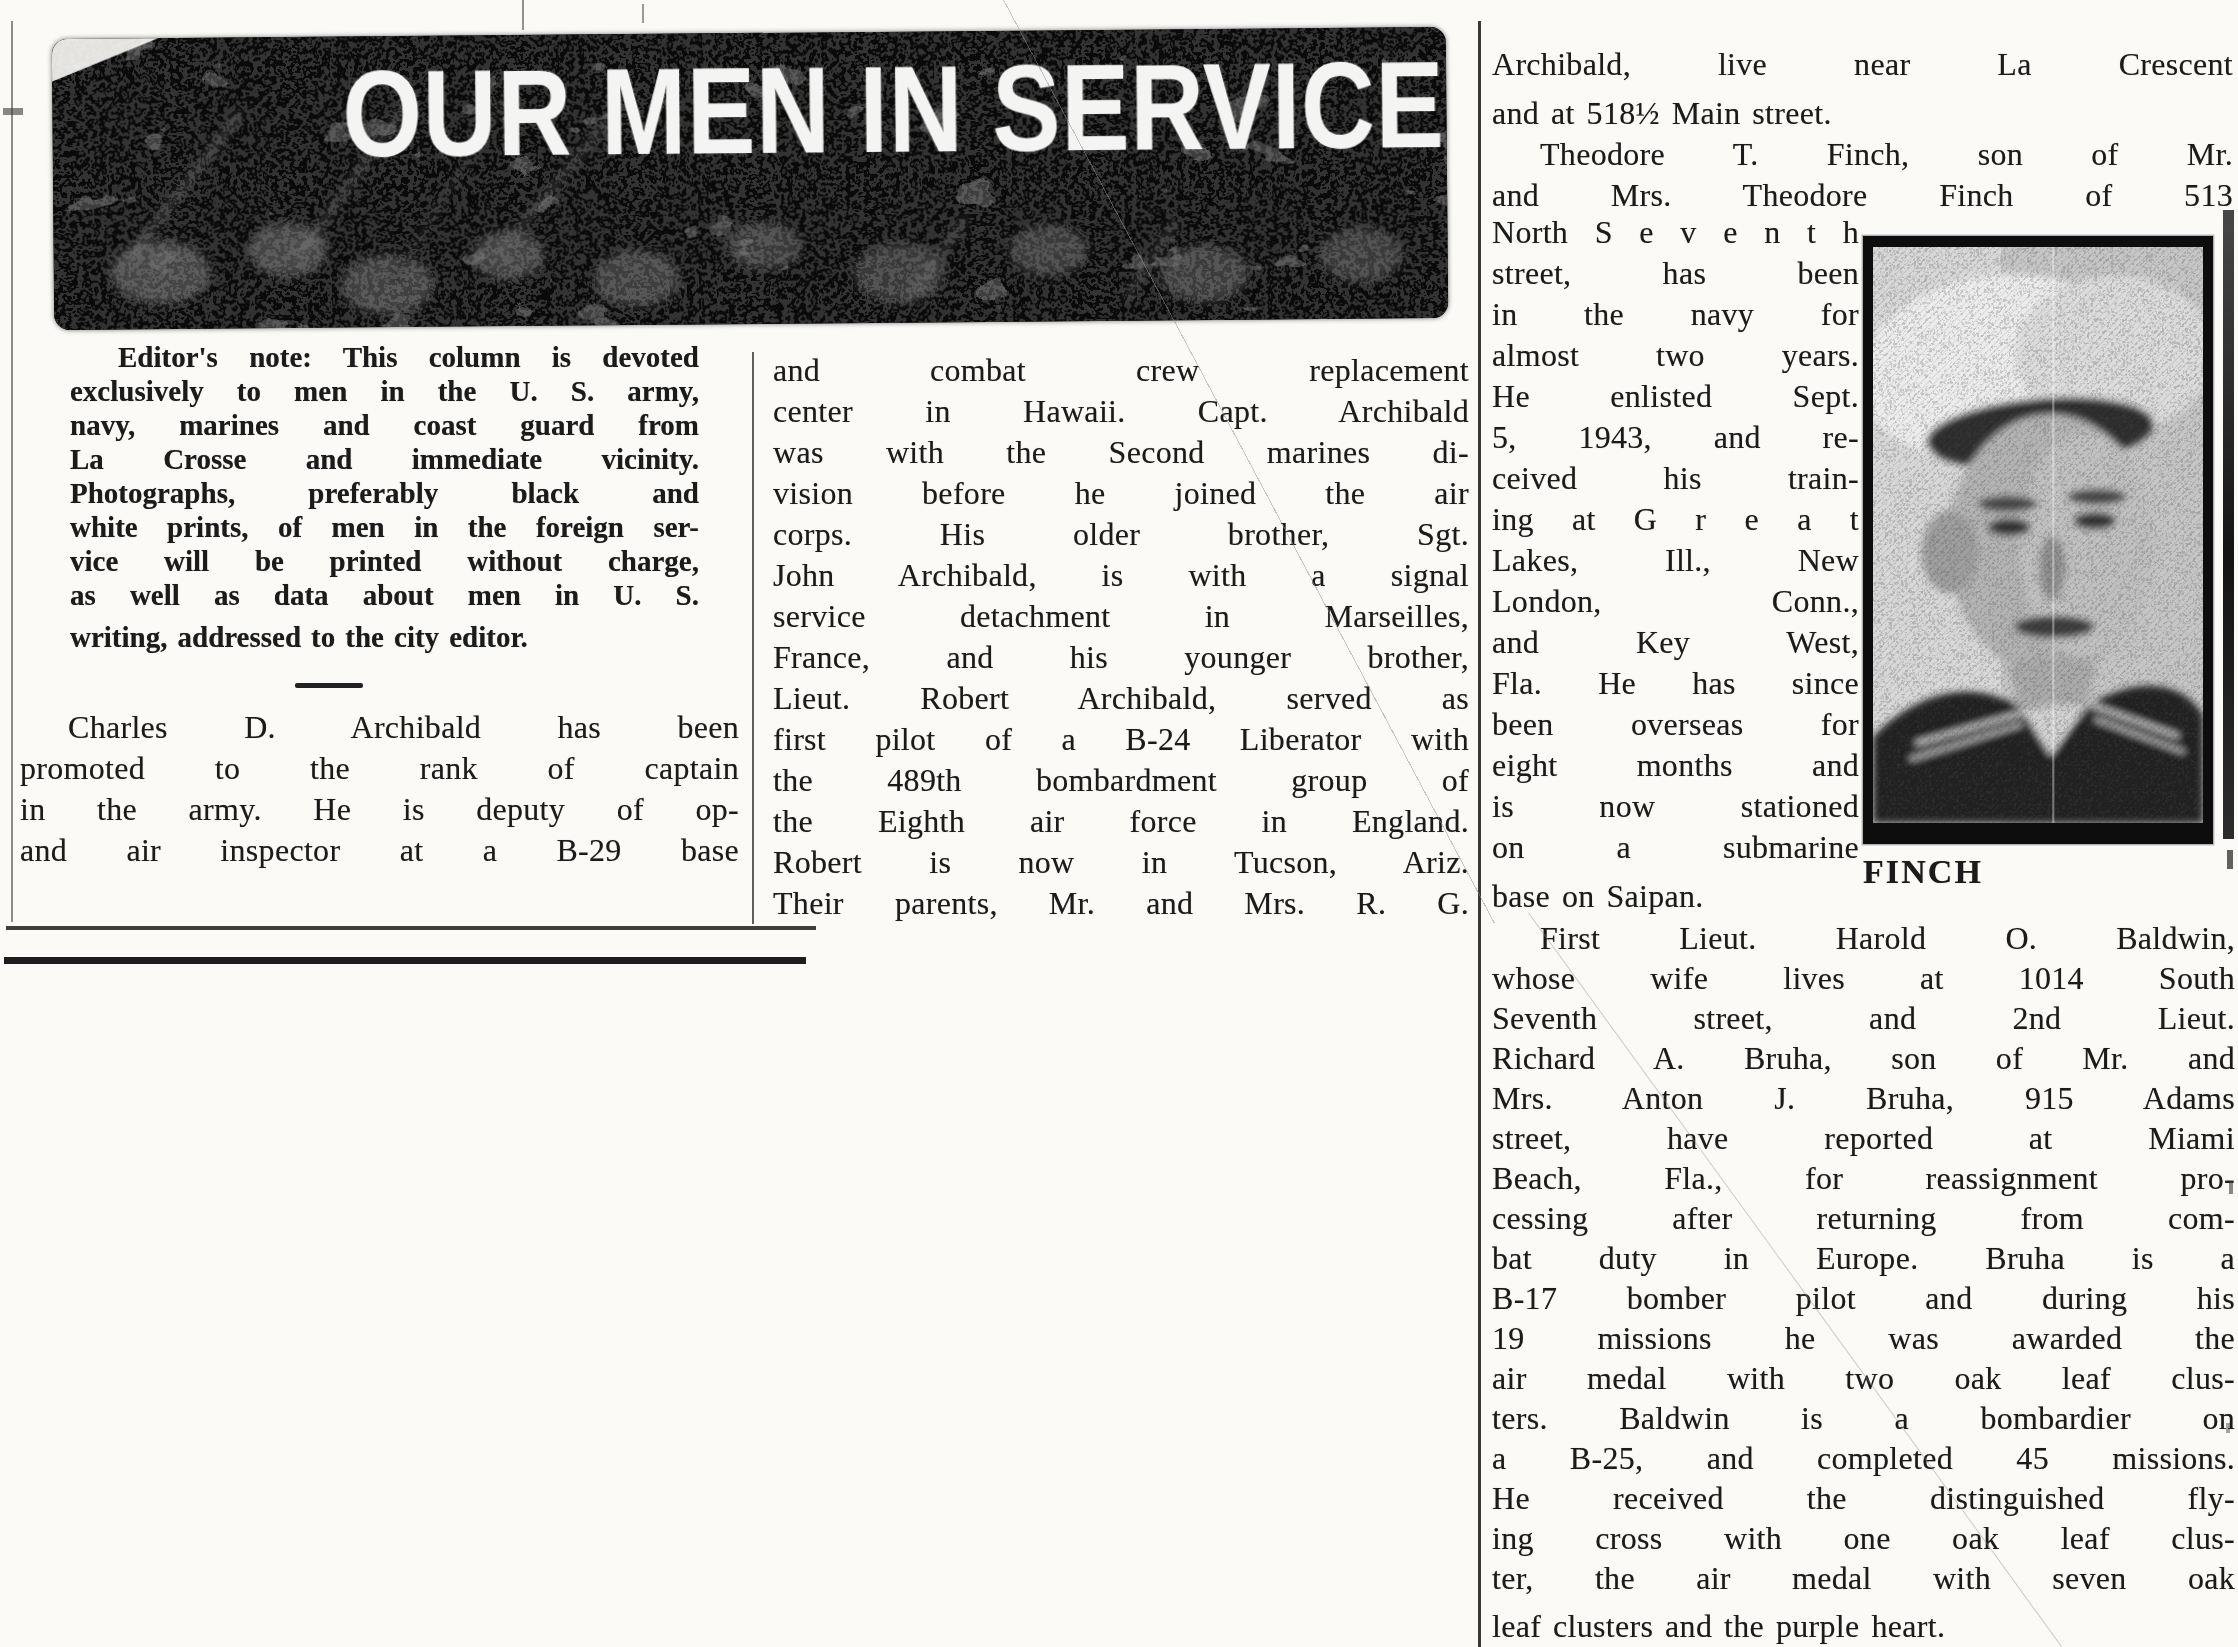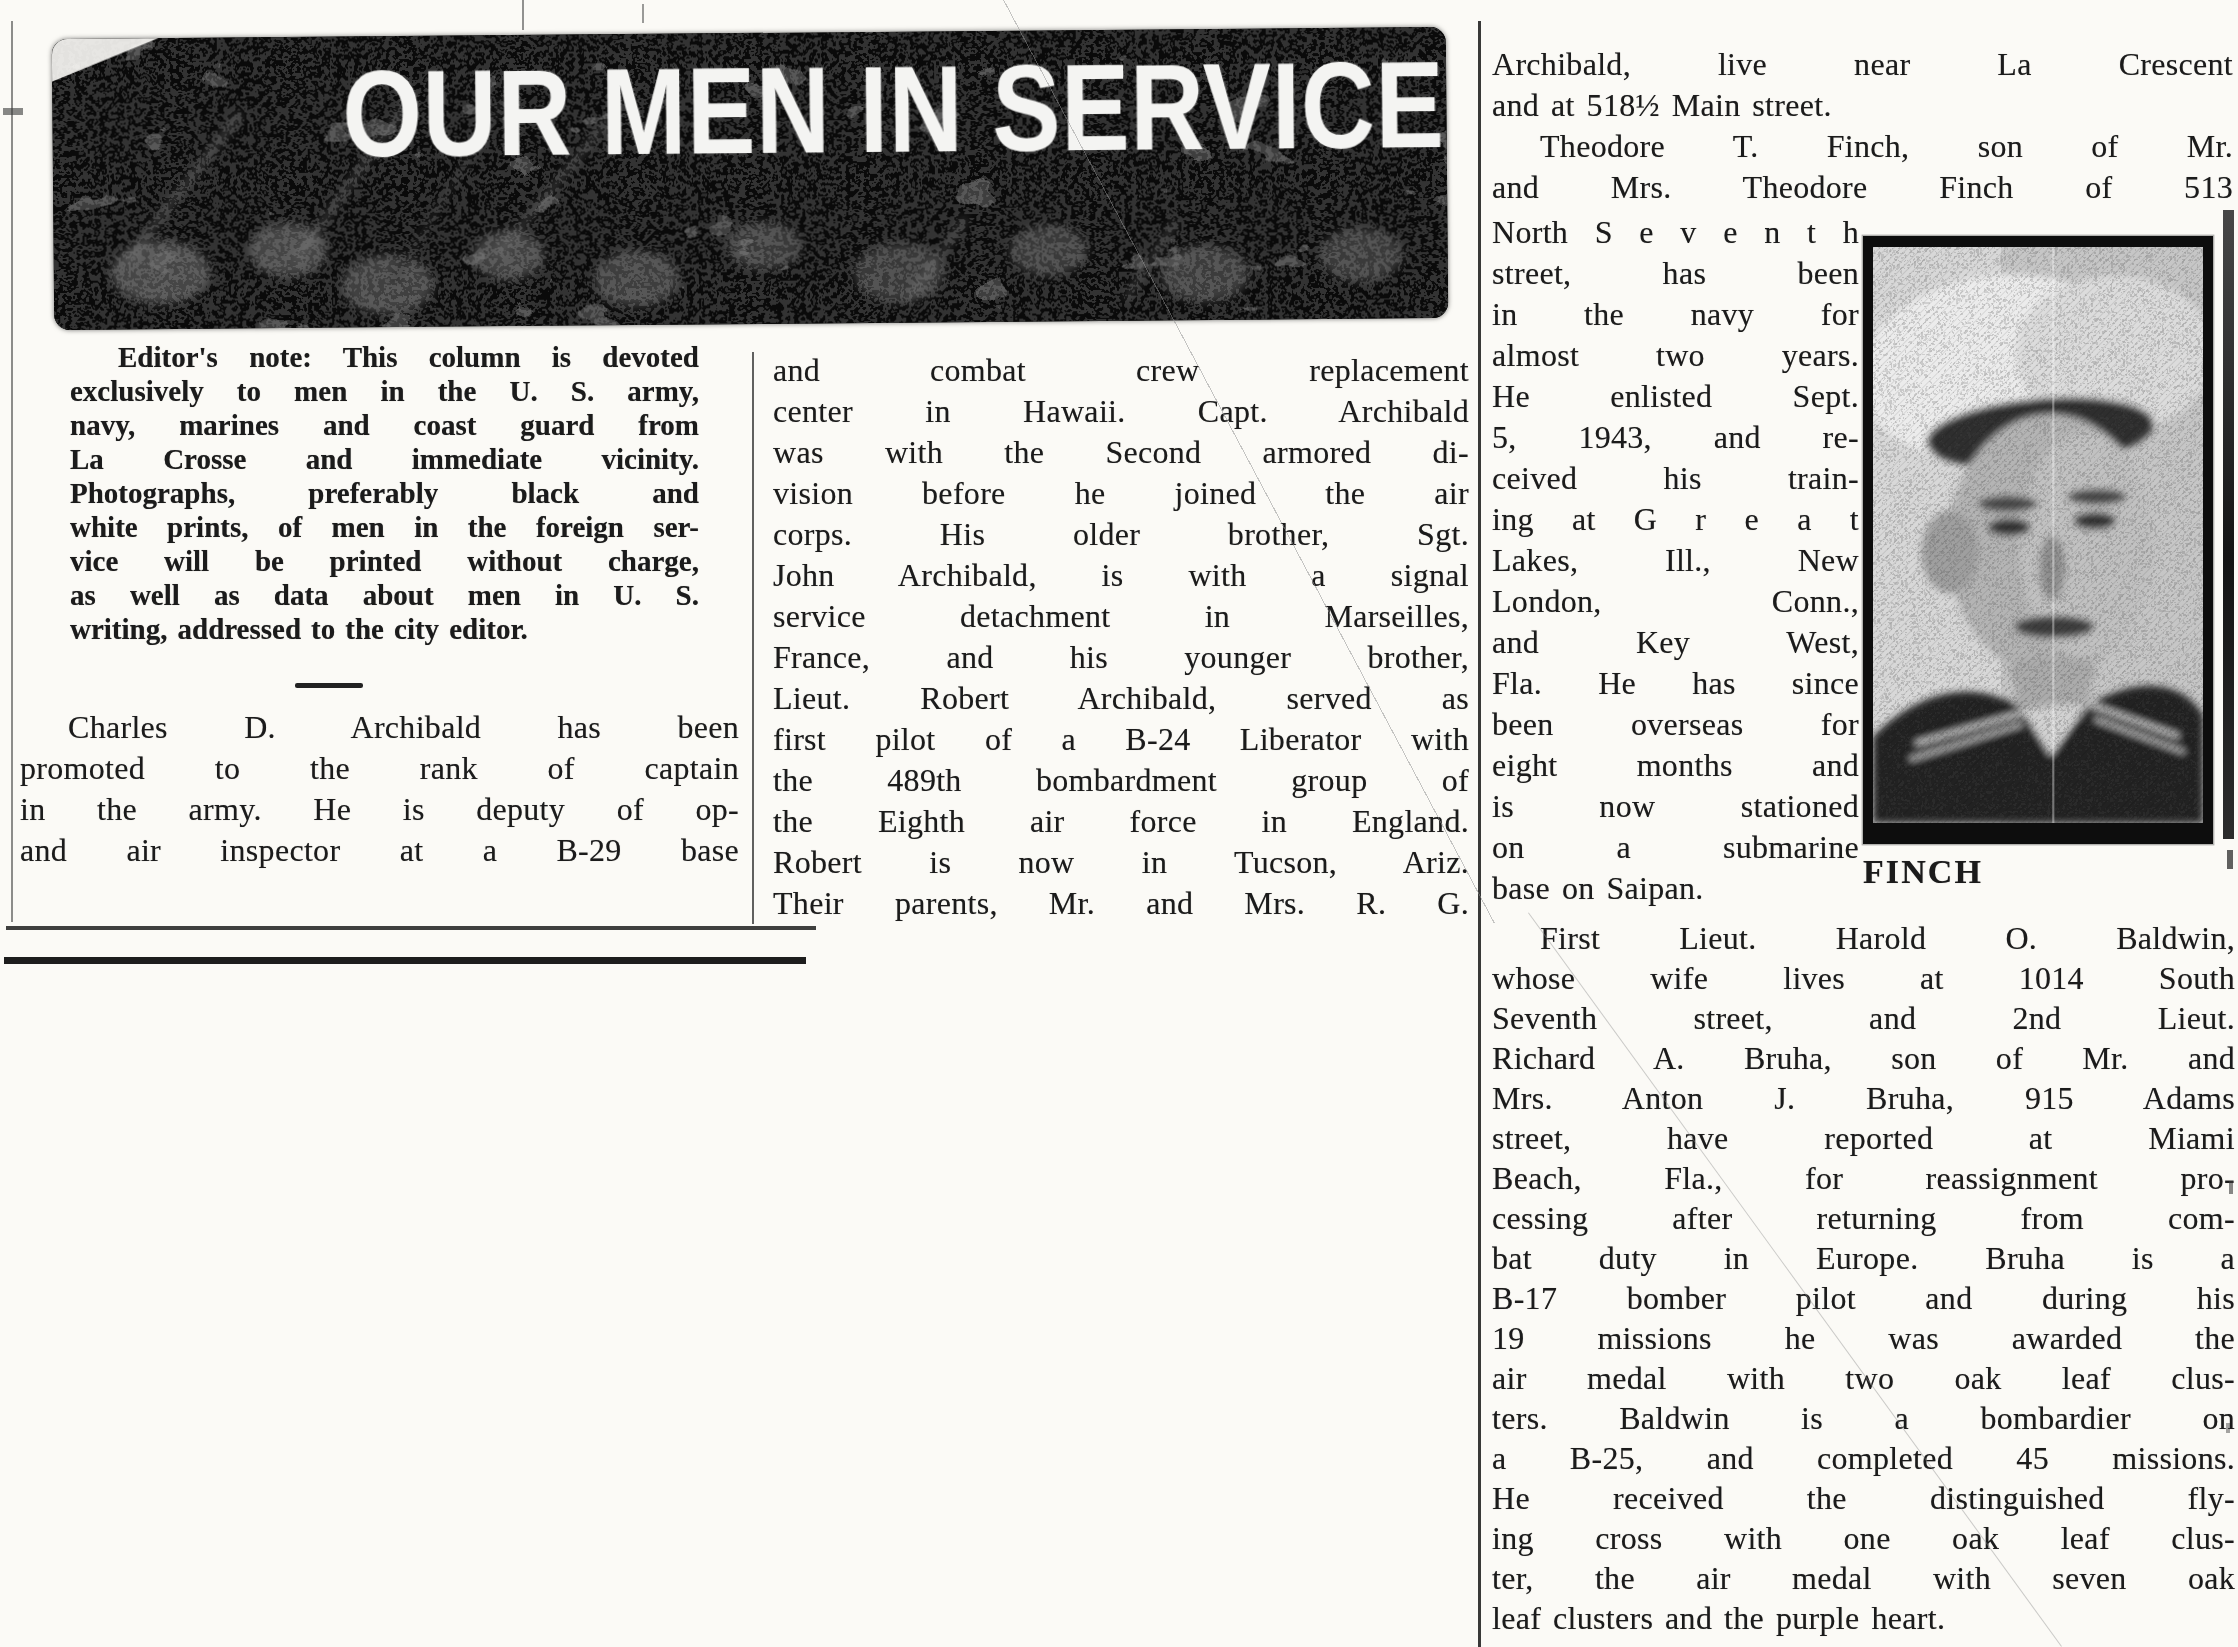--- a/index.html
+++ b/index.html
@@ -4,21 +4,21 @@
 <style>
   html,body{margin:0;padding:0;}
   body{
     width:2239px;height:1647px;position:relative;overflow:hidden;
     background:#fbfaf6;color:#1b1b1b;
     font-family:"Liberation Serif", serif;
   }
   .abs{position:absolute;}
   
   .tcol .tline{text-align:justify;text-align-last:justify;white-space:normal;}
-  .tcol .tline.no-just{text-align-last:left;}
+  .tcol .tline.no-just{text-align-last:left;margin-top:8px;}
   .tcol .tline.indent{text-indent:48px;}
   .body-text{font-size:32px;word-spacing:3.6px;letter-spacing:0.3px;
     text-shadow:0 0 0.7px rgba(25,25,25,.45);}
   .note{left:70px;top:340px;width:629px;font-size:29px;line-height:34px;
     font-weight:700;word-spacing:2.8px;text-shadow:0 0 0.7px rgba(25,25,25,.5);}
   .para-left{left:20px;top:707px;width:719px;line-height:41px;}
   .para-mid{left:773px;top:350px;width:696px;line-height:41px;}
   .rt-top{left:1492px;top:44px;width:741px;line-height:41px;}
   .rt-narrow{left:1492px;top:212px;width:367px;line-height:41px;}
   .rt-bottom{left:1492px;top:918px;width:743px;line-height:40px;}
@@ -122,21 +122,21 @@
     <div class="tline">promoted to the rank of captain</div>
     <div class="tline">in the army. He is deputy of op-</div>
     <div class="tline">and air inspector at a B-29 base</div>
   </div>
 <div class="abs rule left-rule-1"></div>
 <div class="abs rule left-rule-2"></div>
 
 <div class="abs tcol body-text para-mid">
     <div class="tline">and combat crew replacement</div>
     <div class="tline">center in Hawaii. Capt. Archibald</div>
-    <div class="tline">was with the Second armored di-</div>
+    <div class="tline">was with the Second marines di-</div>
     <div class="tline">vision before he joined the air</div>
     <div class="tline">corps. His older brother, Sgt.</div>
     <div class="tline">John Archibald, is with a signal</div>
     <div class="tline">service detachment in Marseilles,</div>
     <div class="tline">France, and his younger brother,</div>
     <div class="tline">Lieut. Robert Archibald, served as</div>
     <div class="tline">first pilot of a B-24 Liberator with</div>
     <div class="tline">the 489th bombardment group of</div>
     <div class="tline">the Eighth air force in England.</div>
     <div class="tline">Robert is now in Tucson, Ariz.</div>

